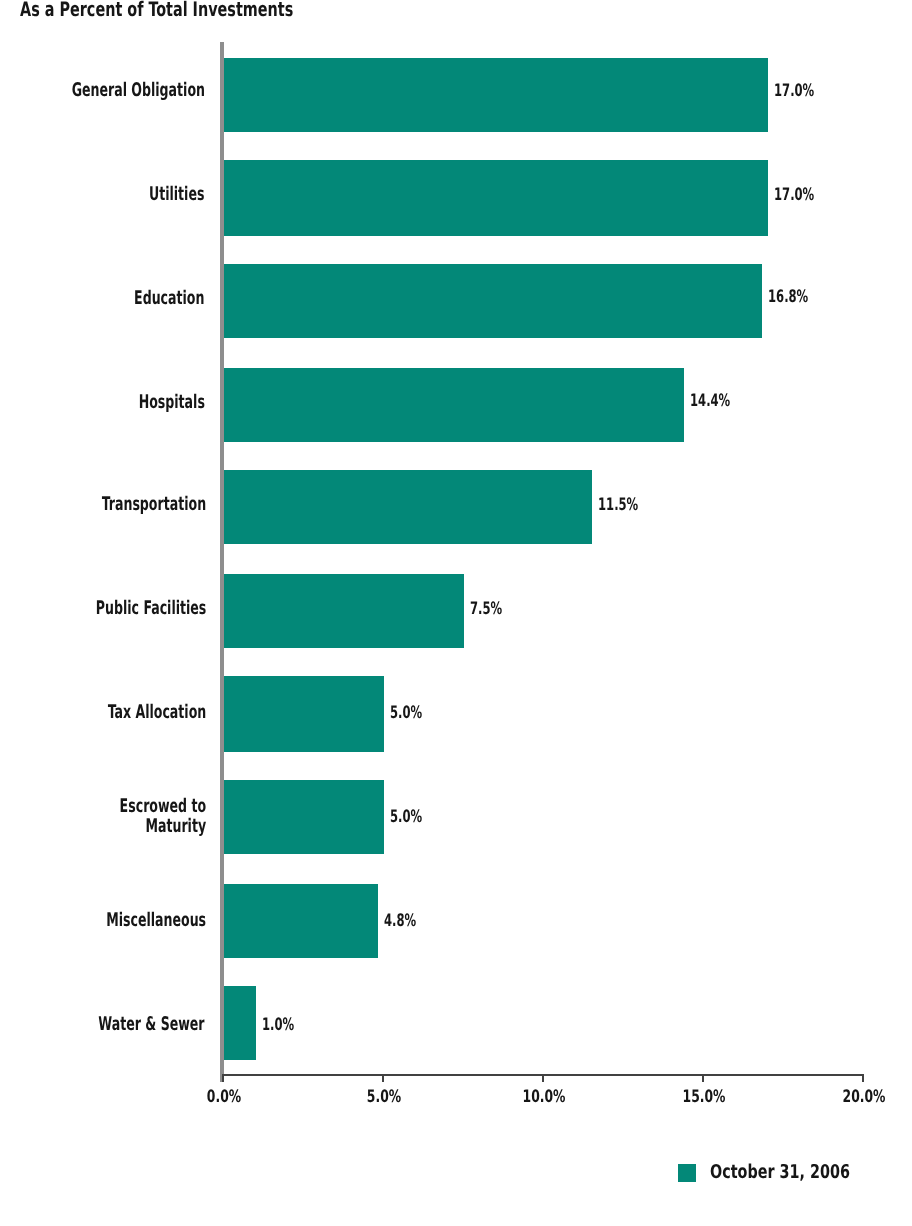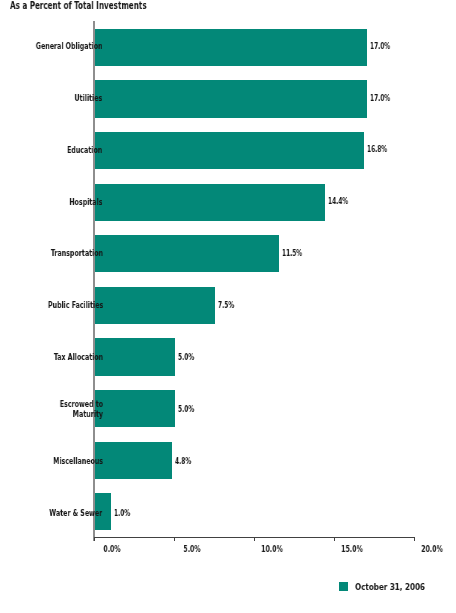--- a/index.html
+++ b/index.html
@@ -38,21 +38,21 @@
     font-size: 10px;
     line-height: 12px;
     transform: scaleX(0.8);
     transform-origin: left top;
     color: #161616;
   }
 
   
   #plot {
     position: absolute;
-    left: 94px;
+    left: 111px;
     top: 21px;
     width: 320px;
     height: 516px;
   }
   #y-axis-line {
     position: absolute;
     left: -0.6px;
     top: 0px;
     width: 1.6px;
     height: 520px;

